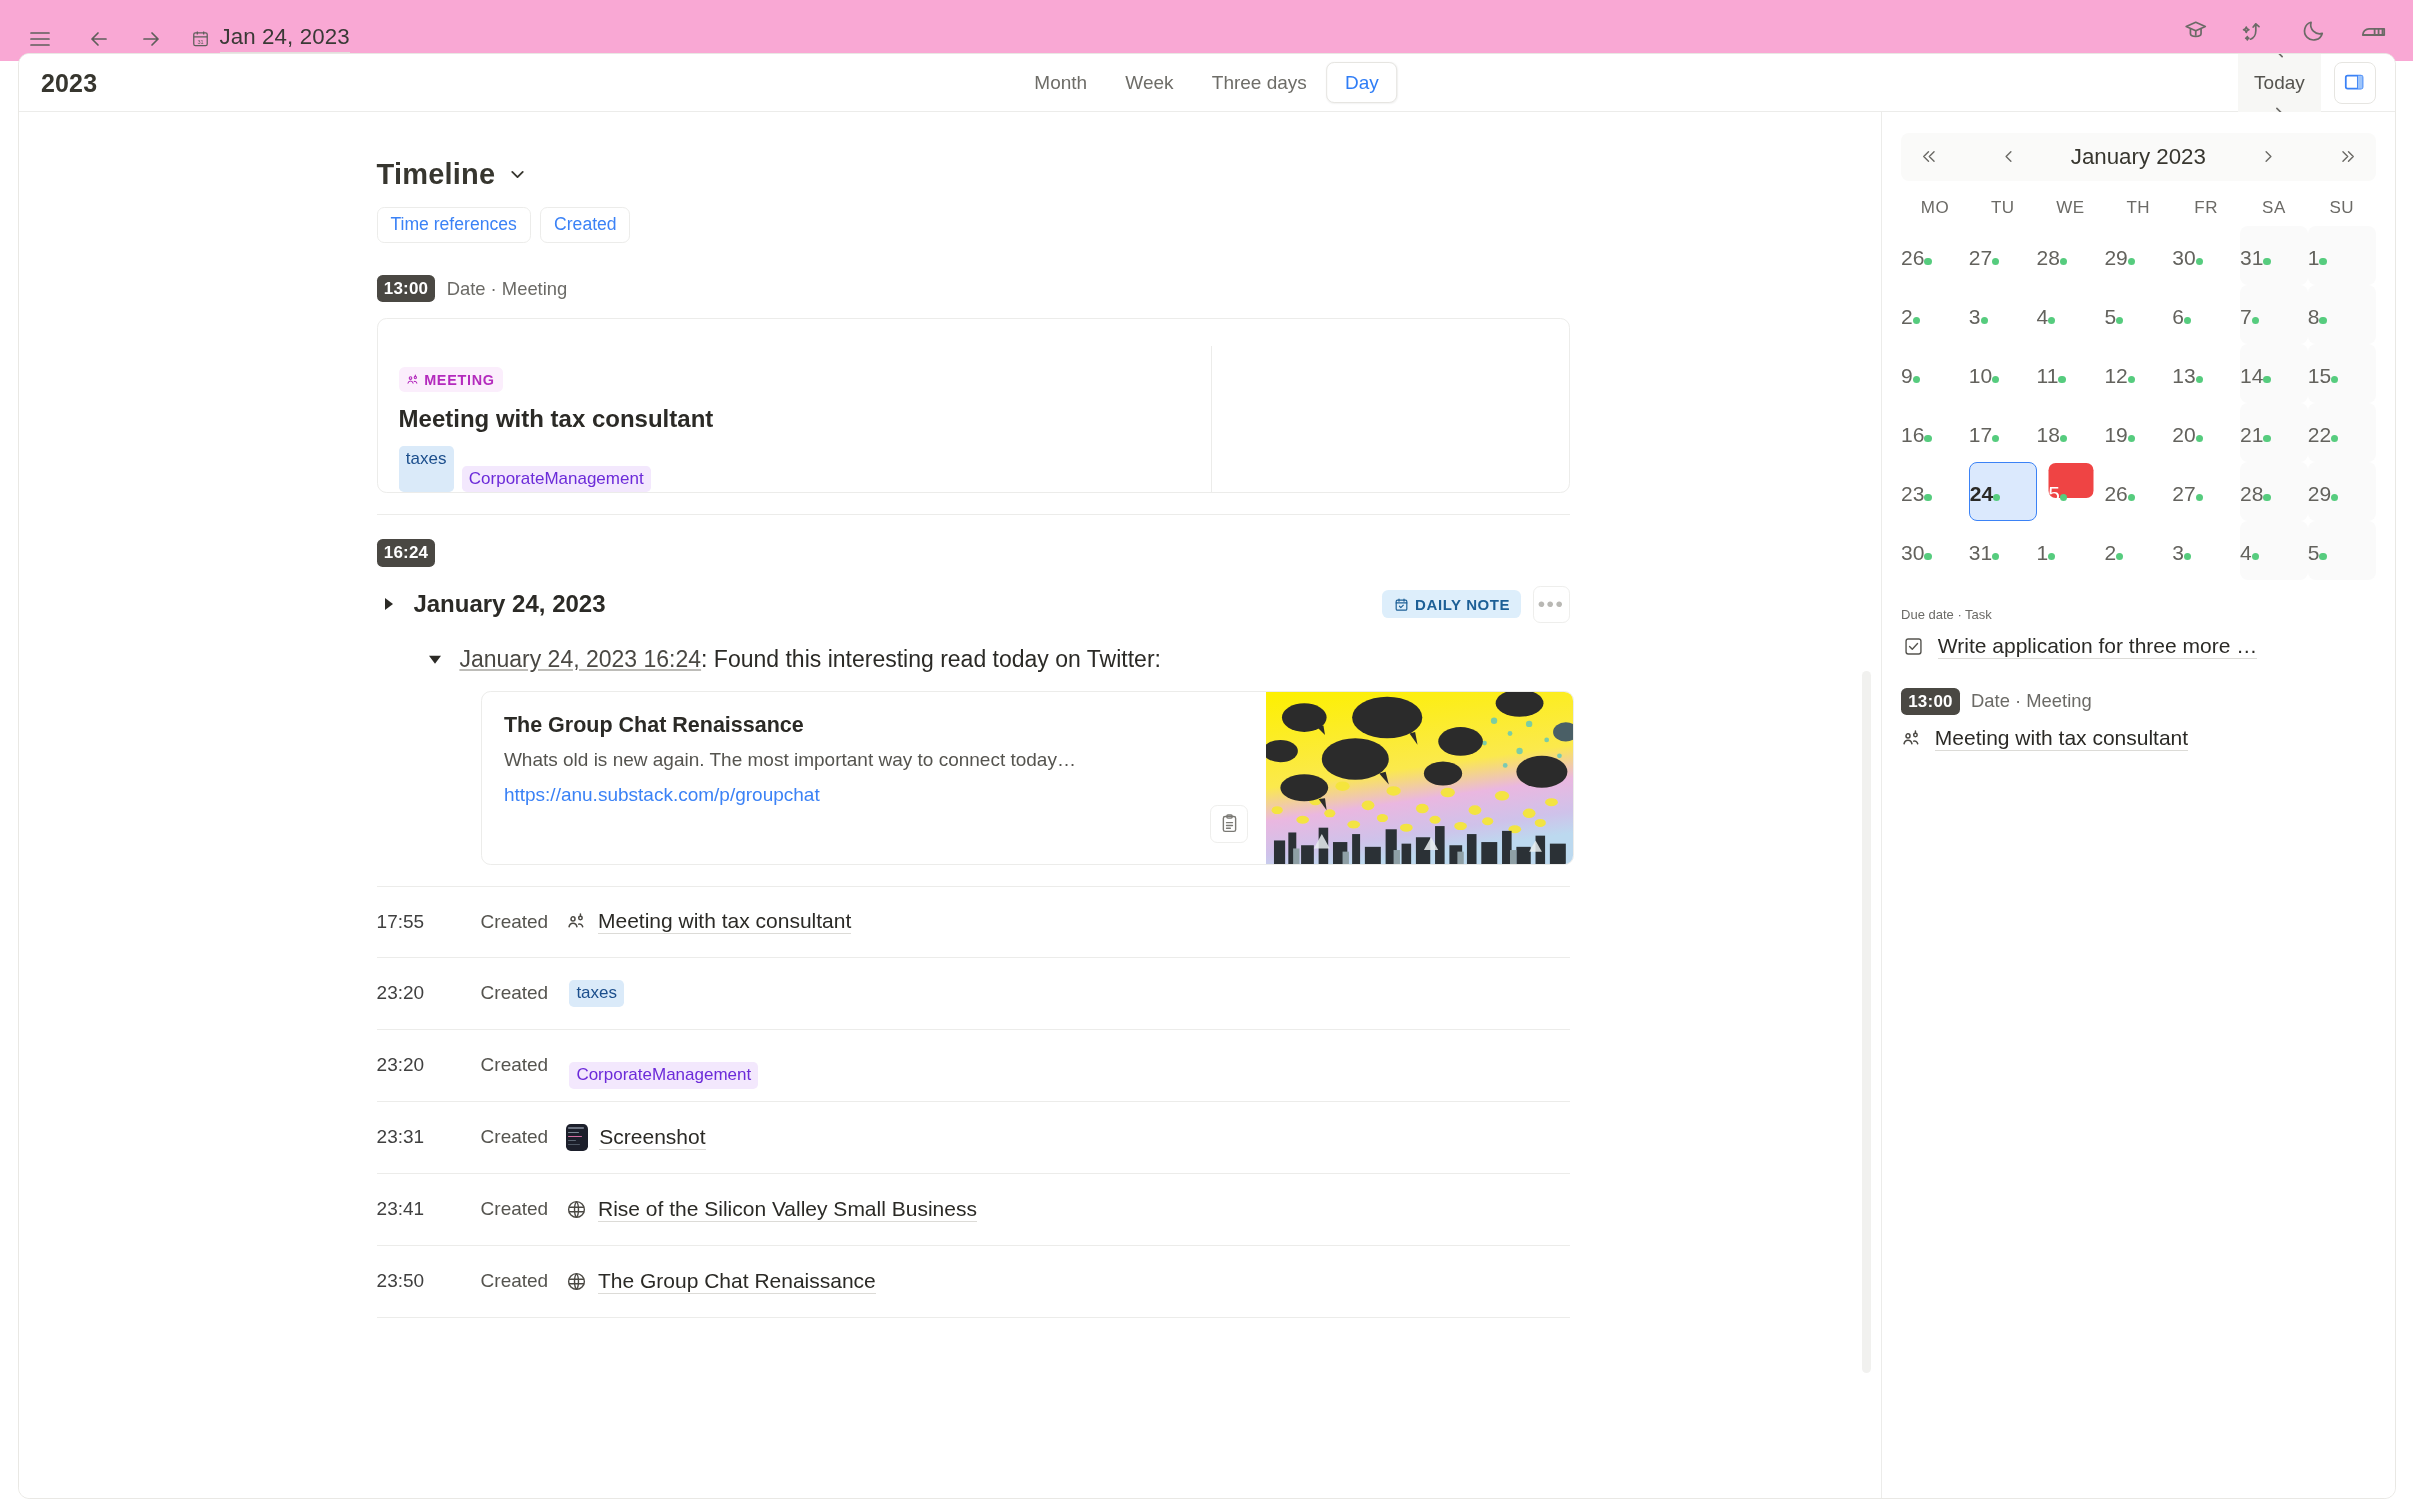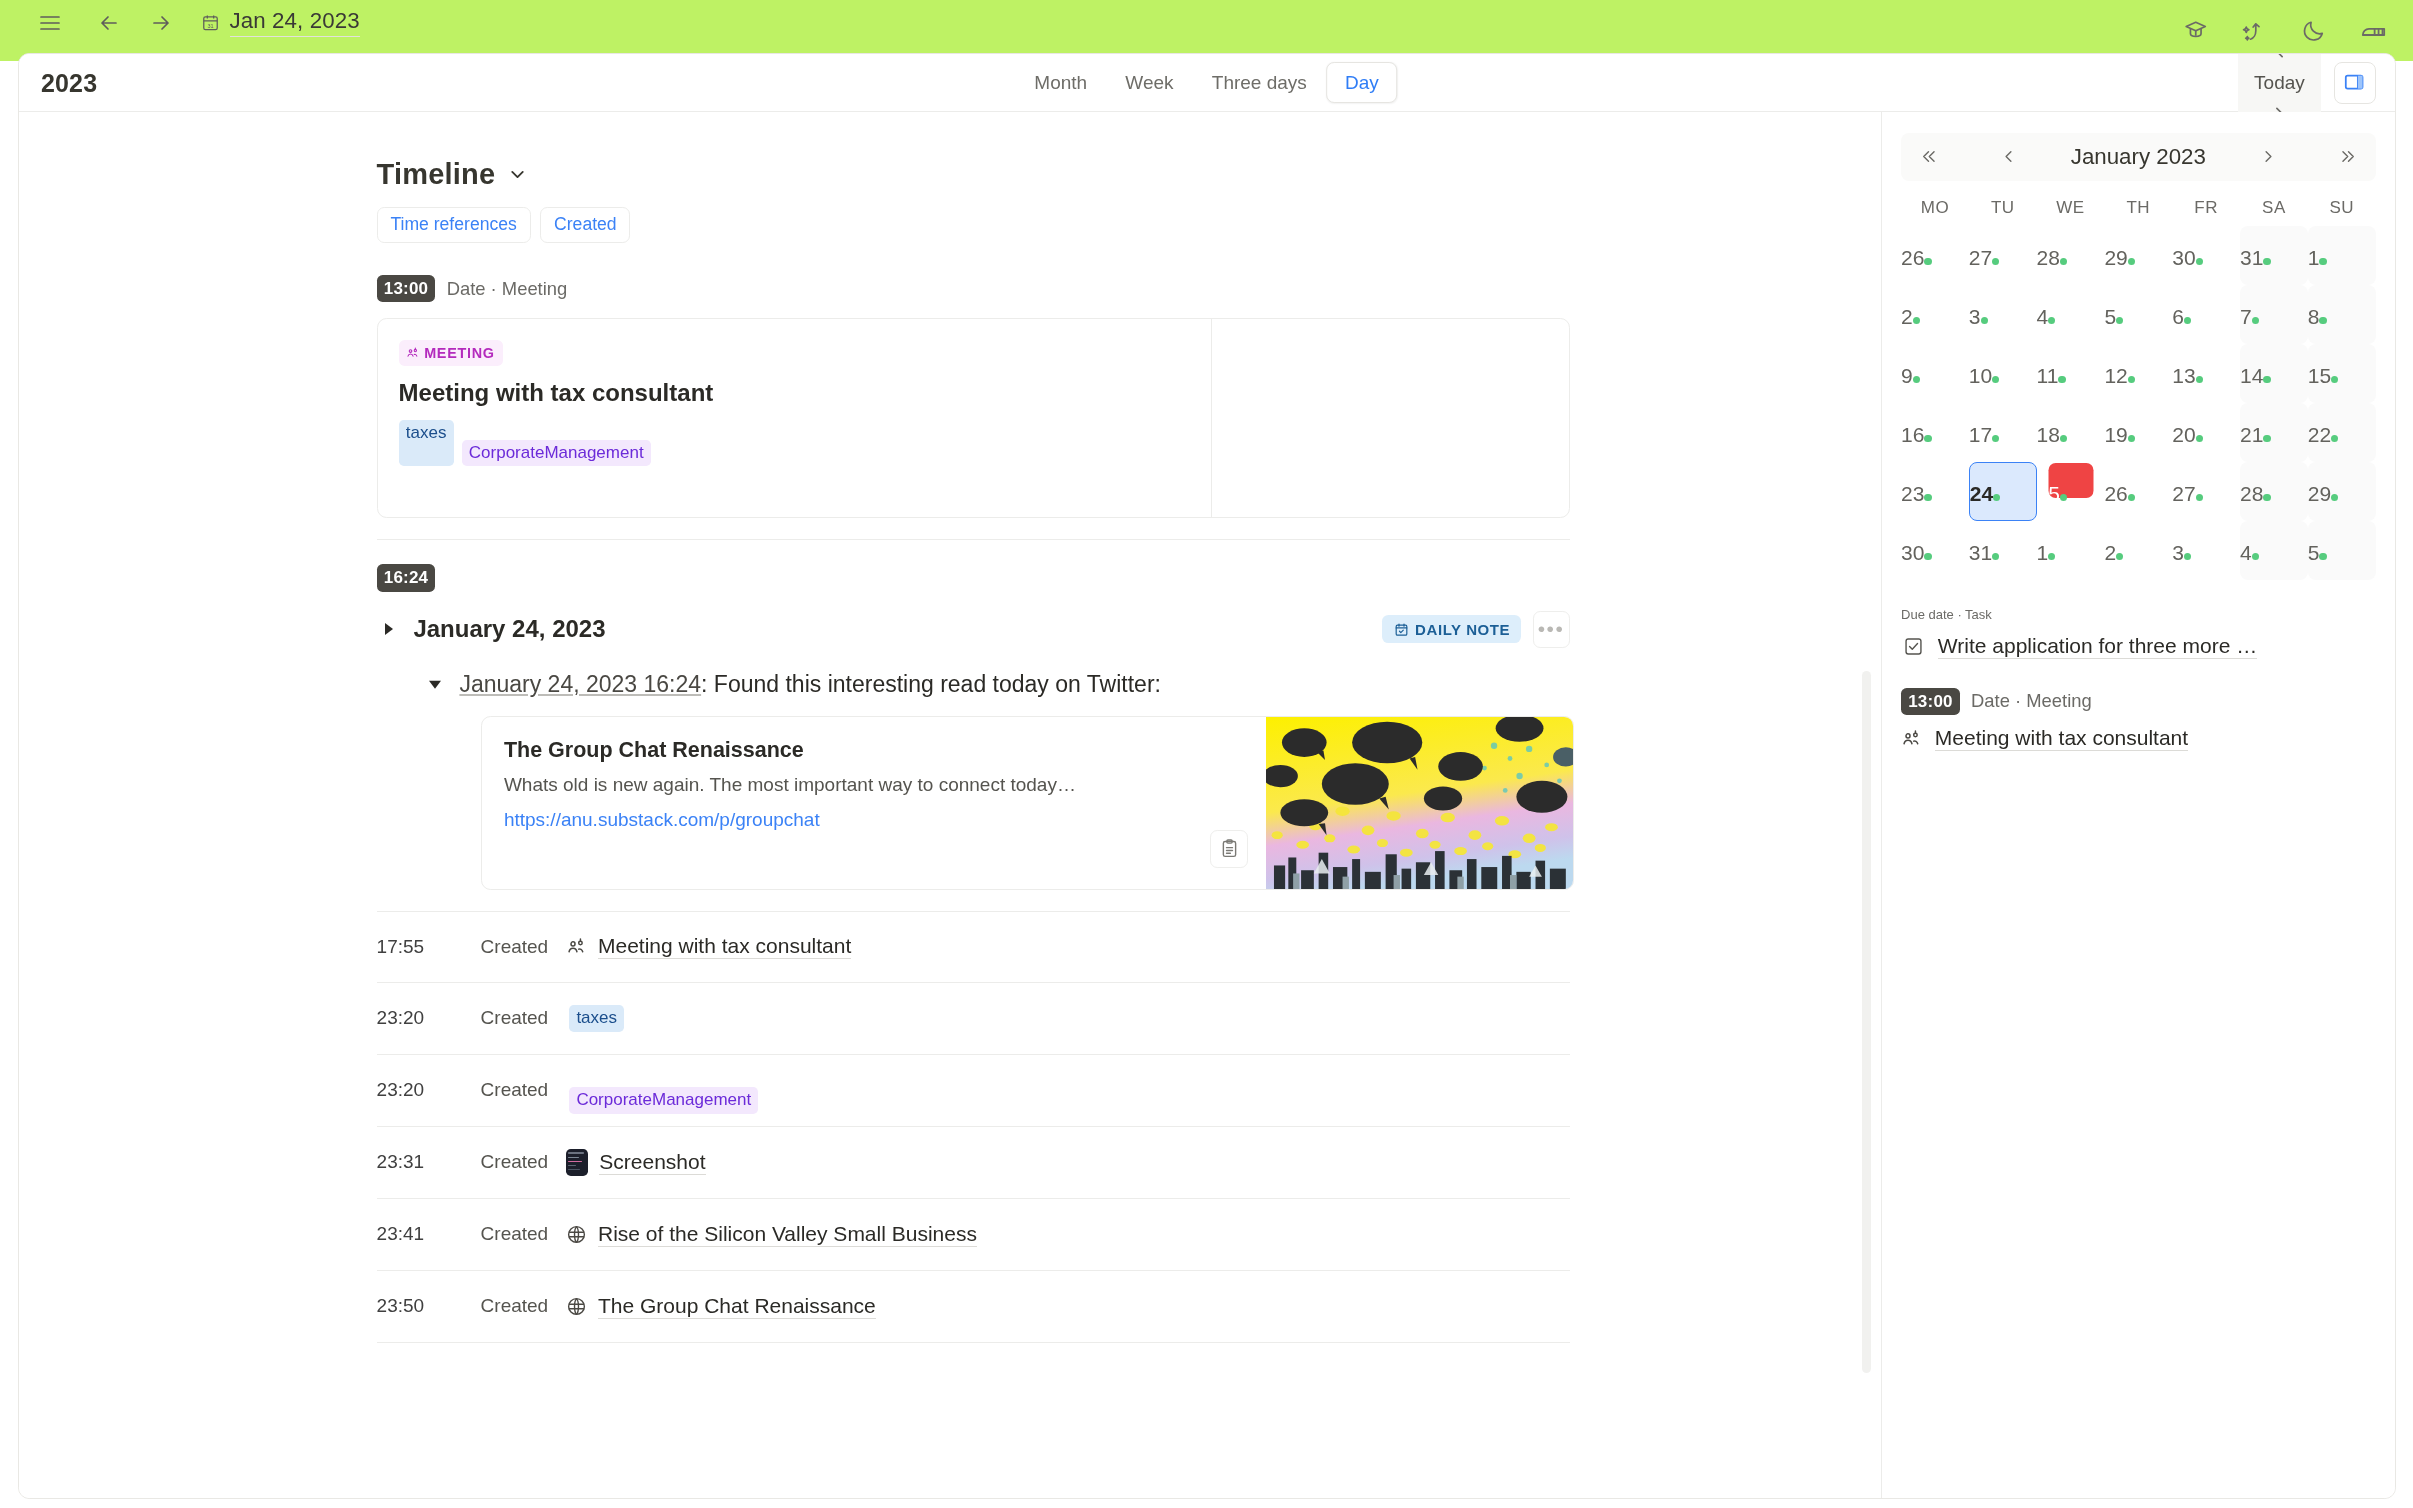--- a/index.html
+++ b/index.html
@@ -8,23 +8,22 @@
     background: #ffffff;
     font-family: "Liberation Sans", sans-serif;
     -webkit-font-smoothing: antialiased;
     overflow: hidden;
   }
   .app { position: relative; width: 2413px; height: 1508px; background:#ffffff; }
 
   
   .titlebar {
     position: absolute; top: 0; left: 0; width: 2413px; height: 61px;
-    display: flex; align-items: flex-start;
-    background: #bef264;
-    padding-left: 10px;
+    display: flex; align-items: flex-end;
+    background: #f9a8d4;
   }
   .tb-left { display:flex; align-items:center; gap: 0px; padding-left: 17.6px; }
   .tb-btn {
     width: 45px; height: 45px; display:flex; align-items:center; justify-content:center;
     border-radius: 6.4px; color:#5f5e5b; cursor: pointer;
   }
   .tb-doc { display:flex; align-items:center; gap:9.6px; margin-left: 17.6px; }
   .tb-doc-title {
     font-size: 22.3px; color: #3a3936; letter-spacing: 0.1px;
     border-bottom: 1.6px solid #e2e1dd; padding-bottom: 2.4px; cursor:pointer;
@@ -100,23 +99,23 @@
 
   .timebadge {
     display:inline-block; background:#4a4843; color:#fff;
     font-size: 17px; font-weight: 700; letter-spacing:0.2px;
     padding: 3.2px 7.2px; border-radius: 5.6px; line-height: 1.25;
   }
   .evrow { display:flex; align-items:center; gap: 11.2px; margin-top: 32px; }
   .evmeta { font-size: 18.4px; color:#6b6a66; }
 
   .meetcard {
-    margin-top: 16px; width: 1193px; height: 200px;
+    margin-top: 16px; width: 1193px; height: 175px;
     border:0.8px solid #ececea; border-radius: 9.6px; background:#fff;
-    display:flex; overflow:hidden;
+    display:flex; overflow:hidden;align-items:flex-end;
   }
   .meetmain { width: 834px; padding: 21px 0 0 21px; border-right:0.8px solid #ececea; }
   .meetside { flex: 1; }
   .badge-meeting {
     display:inline-flex; align-items:center; gap: 4.8px;
     background:#fbeefc; color:#b42bbd; font-size: 14.4px; font-weight:700;
     letter-spacing: 0.7px; padding: 4.8px 8.8px 4.8px 7.2px; border-radius: 5.6px;
   }
   .meettitle { font-size: 24px; font-weight:700; color:#2b2a26; margin-top: 12.8px; }
   .tagrow { display:flex; gap: 8px; margin-top: 12.8px; }

